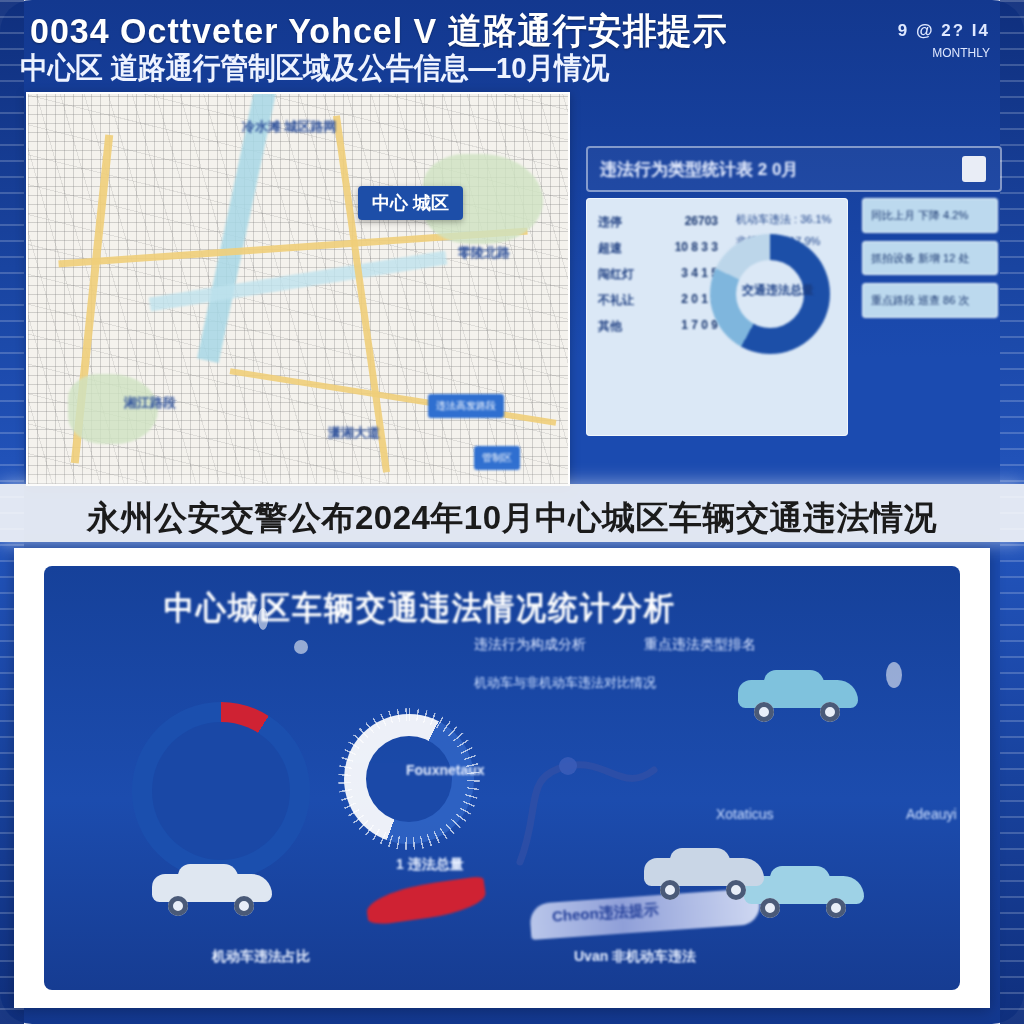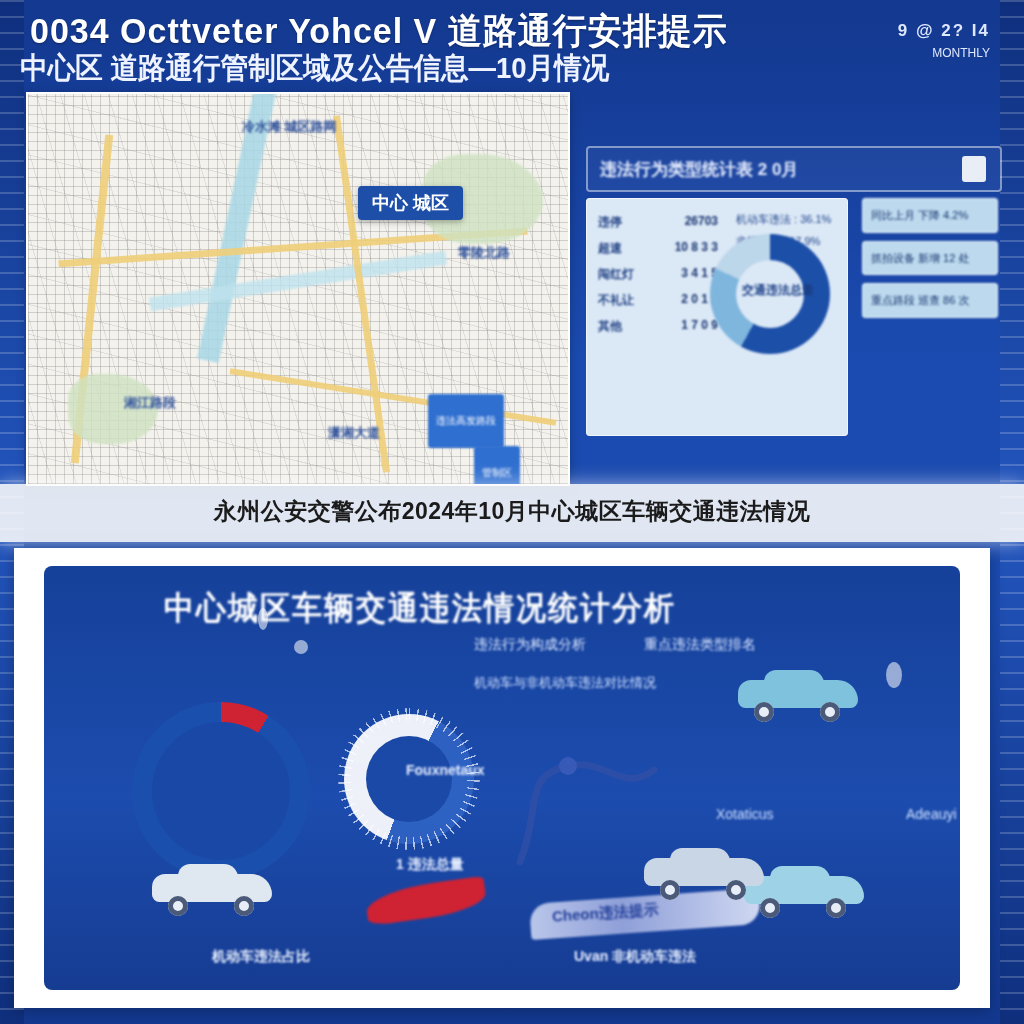--- a/index.html
+++ b/index.html
@@ -17,20 +17,21 @@
     overflow: hidden;
     background: #e9edf5;
   }
 
   
   .poster {
     position: absolute;
     inset: 0;
     background:
       linear-gradient(180deg, #13388f 0%, #1b4bb0 35%, #1b4bb0 60%, #13388f 100%);
+    border-radius: 32px;
   }
   
   .rail {
     position: absolute;
     top: 0;
     bottom: 0;
     width: 24px;
     background: linear-gradient(180deg, #0f2f7d, #2457c0 50%, #0f2f7d);
     opacity: .95;
   }
@@ -180,21 +181,21 @@
     border-radius: 4px;
     box-shadow: 0 2px 6px rgba(0,0,0,.3);
     filter: blur(.7px);
     white-space: nowrap;
   }
   .map-tag {
     position: absolute;
     background: #2f6fd0;
     color: #fff;
     font-size: 10px;
-    padding: 20px 8px;
+    padding: 5px 8px;
     border-radius: 3px;
     filter: blur(.8px);
     white-space: nowrap;
   }
 
   
   .stats-card {
     position: absolute;
     right: 0; top: 0;
     width: 412px;
@@ -520,21 +521,21 @@
     top: 484px;
     height: 58px;
     background: rgba(252, 252, 250, 0.88);
     box-shadow: 0 0 18px rgba(255,255,255,.55);
   }
   .overlay-text {
     position: absolute;
     left: 0; right: 0;
     top: 496px;
     text-align: center;
-    font-size: 23px;
+    font-size: 33px;
     font-weight: bold;
     color: #1b1b1b;
     letter-spacing: .5px;
     white-space: nowrap;
   }
 </style>
 </head>
 <body>
 
 <div id="stage">

